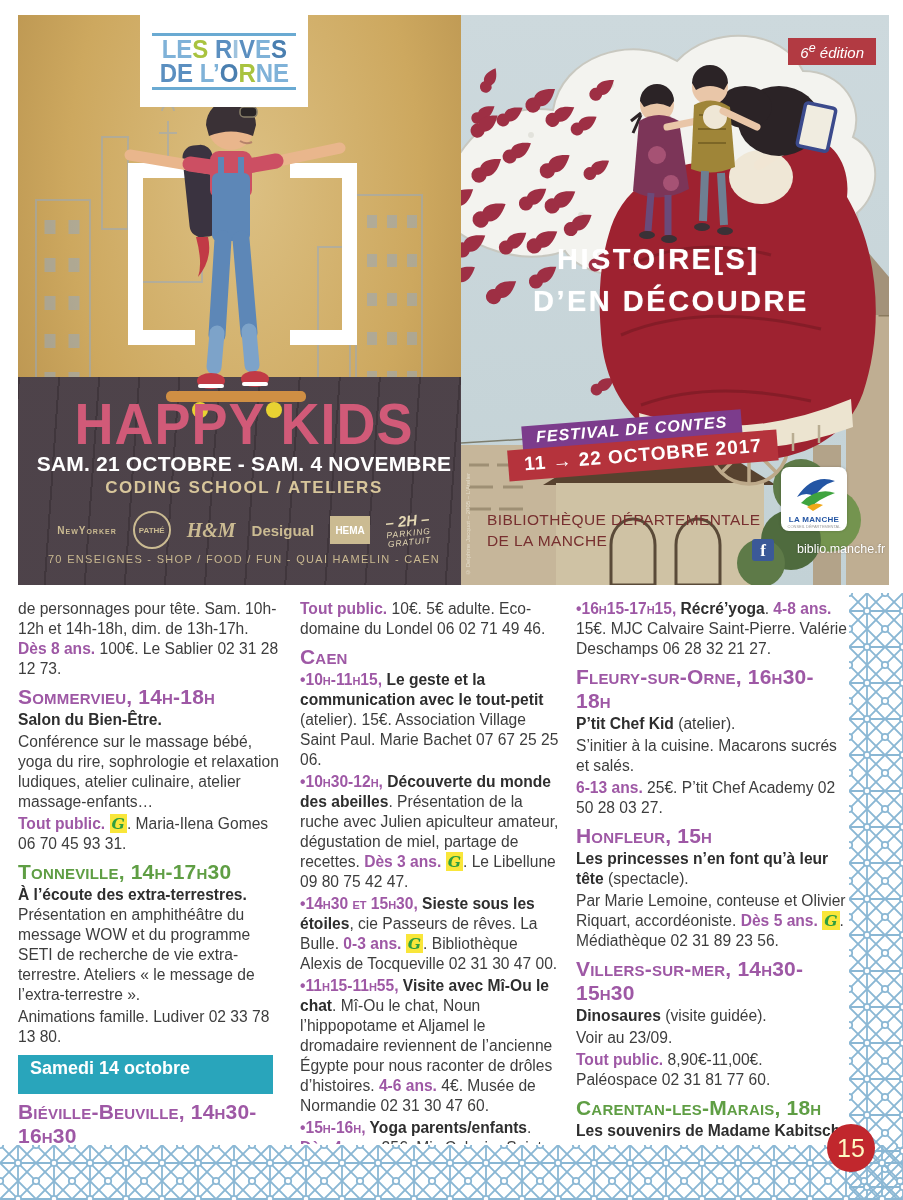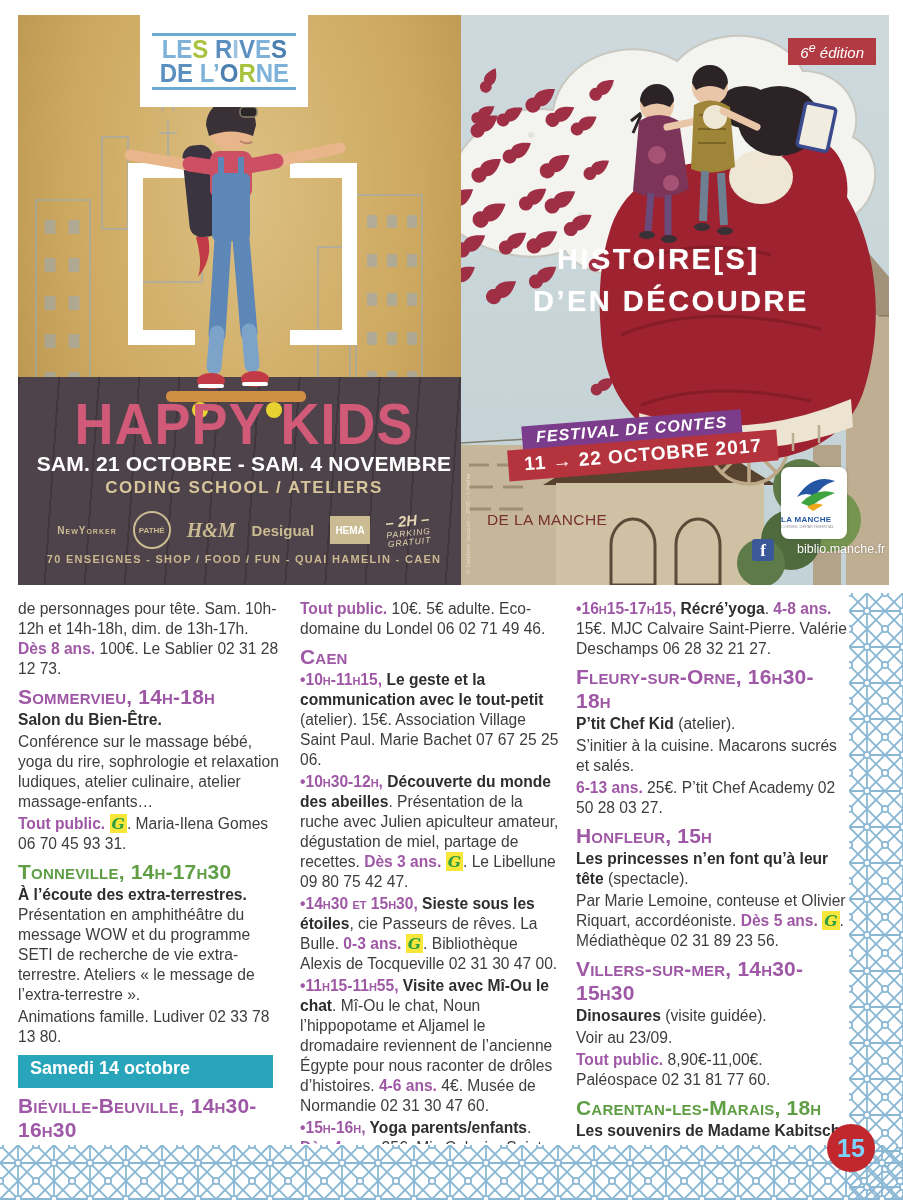--- a/index.html
+++ b/index.html
@@ -41,38 +41,38 @@
   .brand-pathe{width:34px;height:34px;border:2px solid #cbbb92;border-radius:50%;
     font-size:8px;font-weight:bold;display:flex;align-items:center;justify-content:center;}
   .brand-hm{font-size:20px;font-weight:bold;font-style:italic;font-family:"Liberation Serif",serif;}
   .brand-desigual{font-size:15px;font-weight:bold;}
   .brand-hema{width:40px;height:28px;background:#cbbb92;color:#fff;font-size:10px;font-weight:bold;
     display:flex;align-items:center;justify-content:center;}
   .brand-parking{color:#e3d7b3;text-align:center;transform:rotate(-6deg);font-style:italic;line-height:1.05;}
   .brand-parking .p1{font-size:15px;font-weight:bold;}
   .brand-parking .p2{font-size:8.5px;letter-spacing:1px;}
   .hk-footer{position:absolute;left:0;right:0;top:538px;text-align:center;color:#c9b890;
-    font-size:11px;font-weight:bold;letter-spacing:1.3px;}
+    font-size:11px;font-weight:normal;letter-spacing:1.3px;}
 
   
   .badge{position:absolute;right:13px;top:23px;background:#b23a42;color:#fff;
     padding:3px 12px 4px;font-size:15px;font-style:italic;}
   .hd-title{position:absolute;color:#fff;font-weight:bold;letter-spacing:2.5px;font-size:29px;
     text-shadow:0 0 1px rgba(255,255,255,.6);}
   #hd-title1{left:96px;top:228px;}
   #hd-title2{left:72px;top:270px;}
   .banners{position:absolute;left:46px;top:402px;transform:rotate(-4.5deg);}
   .banner-festival{display:inline-block;background:#7c3c8c;color:#fff;font-weight:bold;
     font-style:italic;font-size:16px;letter-spacing:1px;padding:3px 14px 4px;margin-left:16px;}
   .banner-dates{display:inline-block;background:#b5333c;color:#fff;font-weight:bold;
     font-size:19px;letter-spacing:1px;padding:4px 16px 5px;margin-top:-2px;}
   .org{position:absolute;left:26px;top:495px;color:#772f2f;font-size:15.5px;
     letter-spacing:.4px;line-height:1.35;}
-  .lm-card{position:absolute;left:320px;top:452px;width:66px;height:72px;background:#fff;
-    border-radius:8px;box-shadow:0 0 3px rgba(0,0,0,.2);}
+  .lm-card{position:absolute;left:320px;top:452px;width:66px;height:64px;background:#fff;
+    border-radius:8px;box-shadow:0 0 3px rgba(0,0,0,.2);text-align:center;}
   .lm-name{font-size:8px;font-weight:bold;color:#2456a4;letter-spacing:.3px;}
   .lm-sub{font-size:4px;color:#999;}
   .fb{position:absolute;left:291px;top:524px;width:22px;height:22px;background:#3b5998;
     border-radius:3px;color:#fff;font-family:"Liberation Serif",serif;font-weight:bold;
     font-size:17px;display:flex;align-items:flex-end;justify-content:center;line-height:20px;}
   .website{position:absolute;left:336px;top:527px;color:#fff;font-size:12.5px;
     text-shadow:0 0 2px rgba(0,0,0,.35);}
   .credit{position:absolute;left:4px;top:360px;height:200px;color:#e8e2d2;font-size:6px;
     writing-mode:vertical-rl;transform:rotate(180deg);opacity:.85;}
 
@@ -87,28 +87,28 @@
   .seg-bold{color:#2e2e2e;font-weight:bold;}
   .seg-purple{color:#9e58a5;font-weight:bold;}
   .seg-time{color:#9e58a5;font-weight:bold;font-variant:small-caps;}
   .seg-g{background:#f9e63a;color:#2f9e3f;font-weight:bold;font-style:italic;
     font-family:"DejaVu Serif",serif;padding:0 2px;}
   .city-heading{font-variant:small-caps;font-weight:bold;font-size:21px;line-height:24px;
     margin:6px 0 1px;letter-spacing:.2px;}
   .city-heading.purple{color:#9e58a5;}
   .city-heading.green{color:#5f9e44;}
   .date-banner{background:#29a5bb;color:#fff;font-weight:bold;font-size:18px;
-    padding:3px 0 10px 12px;margin:8px 8px 5px 0;}
+    padding:3px 0 16px 12px;margin:8px 8px 5px 0;}
 
   
   .strip{position:absolute;}
   #strip-right{left:849px;top:593px;}
   #strip-bottom{left:0;top:1145px;}
   .page-num{position:absolute;left:827px;top:1124px;width:48px;height:48px;border-radius:50%;
-    background:#c1272d;color:#7dd3fc;font-size:25px;font-weight:bold;display:flex;
+    background:#c1272d;color:#fef9c3;font-size:25px;font-weight:normal;display:flex;
     align-items:center;justify-content:center;z-index:6;}
 </style>
 </head>
 <body>
 
 <div id="page">
 
   <div class="poster" id="poster-left">
 
     <svg class="sketch" width="420" height="570" viewBox="0 0 420 570">
@@ -296,20 +296,21 @@
 
     <div class="hd-title" id="hd-title1">HISTOIRE[S]</div>
     <div class="hd-title" id="hd-title2">D’EN DÉCOUDRE</div>
 
     <div class="banners">
       <div class="banner-festival">FESTIVAL DE CONTES</div><br>
       <div class="banner-dates">11 → 22 OCTOBRE 2017</div>
     </div>
 
     <div class="org">
+      <div>BIBLIOTHÈQUE DÉPARTEMENTALE</div>
       <div>DE LA MANCHE</div>
     </div>
 
     <div class="lm-card">
       <svg width="66" height="44" viewBox="0 0 66 44">
         <path d="M16,30 Q32,6 54,14 Q40,18 34,30 Q26,24 16,30" fill="#2456a4"></path>
         <path d="M20,36 Q36,20 54,26 Q38,32 30,40 Z" fill="#3fa43f"></path>
         <path d="M26,40 Q34,34 42,38 L32,44 Z" fill="#f0a818"></path>
       </svg>
       <div class="lm-name">LA MANCHE</div>

